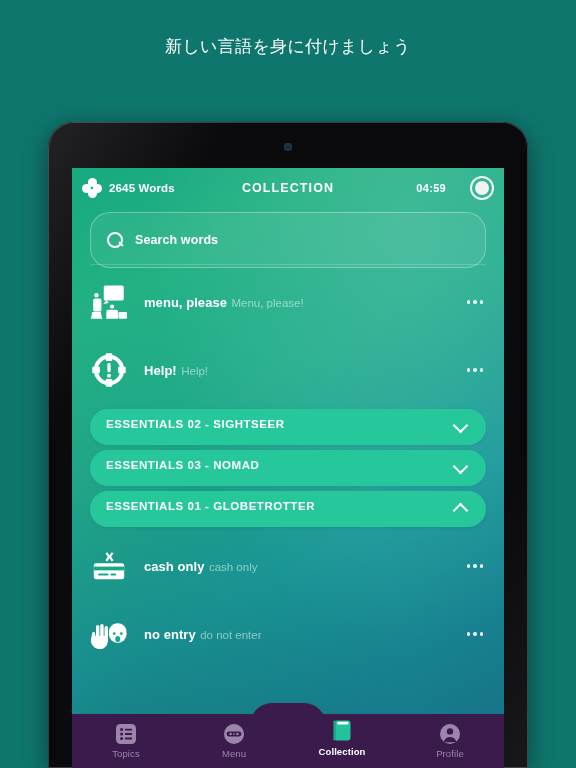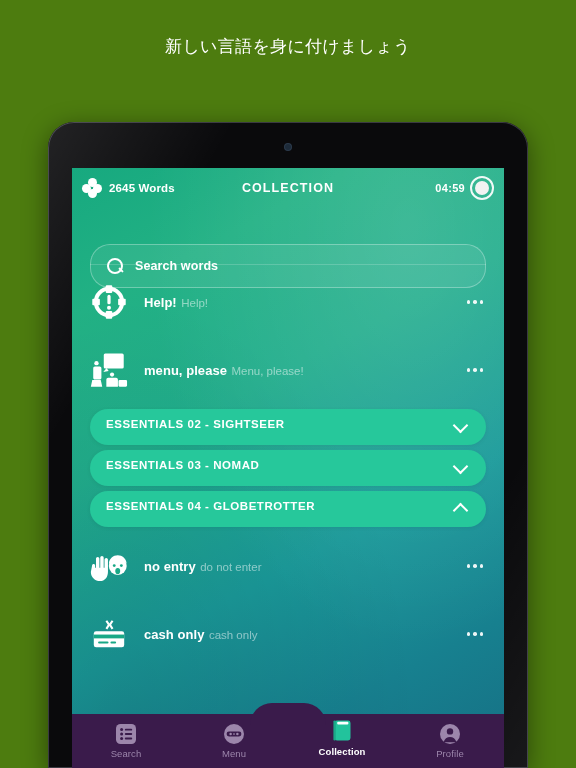--- a/index.html
+++ b/index.html
@@ -2,21 +2,21 @@
 <html><head>
 <meta charset="utf-8">
 <style>
   * { box-sizing: border-box; margin: 0; padding: 0; }
   html, body {
     width: 576px; height: 768px;
     background: #2b1439;
     font-family: "Liberation Sans", sans-serif;
     overflow: hidden;
   }
-  .page { position: relative; width: 576px; height: 768px; background: #4d7c0f; }
+  .page { position: relative; width: 576px; height: 768px; background: #0f766e; }
 
   
   .headline {
     position: absolute; left: 0; top: 33px; width: 576px;
     text-align: center; color: #ffffff;
     font-size: 17px; line-height: 28px; font-weight: 400;
     letter-spacing: .3px;
     padding: 0 110px;
   }
 
@@ -71,36 +71,36 @@
   }
   .logo-clover i:nth-child(1){ left:5.5px; top:0; }
   .logo-clover i:nth-child(2){ left:0; top:5.5px; }
   .logo-clover i:nth-child(3){ left:11px; top:5.5px; }
   .logo-clover i:nth-child(4){ left:5.5px; top:11px; }
   .word-count { color:#fff; font-size:11.5px; font-weight:700; margin-left:7px; letter-spacing:.15px; }
   .appbar-title {
     position:absolute; left:0; right:0; text-align:center;
     color:#fff; font-size:12.5px; font-weight:700; letter-spacing:1.1px;
   }
-  .appbar-right { margin-left:auto; display:flex; align-items:center; gap:5px; position:relative; z-index:2; }
+  .appbar-right { margin-left:auto; display:flex; align-items:center; gap:24px; position:relative; z-index:2; }
   .timer-text { color:#fff; font-size:11px; font-weight:700; letter-spacing:.3px; }
   .timer-ring {
     width:24px; height:24px; border-radius:50%;
     border:2px solid rgba(255,255,255,.92);
     display:flex; align-items:center; justify-content:center;
   }
   .timer-ring b { display:block; width:14px; height:14px; border-radius:50%; background:#f2f2f2; }
 
   
   .search-wrap { position:absolute; left:18px; top:44px; width:396px; }
   .search-box {
-    height:44px; border-radius:20px;
+    height:56px; border-radius:20px;
     border:1px solid rgba(255,255,255,.30);
     background: rgba(255,255,255,.07);
-    display:flex; align-items:center; padding:0 16px;margin-top:32px;
+    display:flex; align-items:center; padding:0 16px;
   }
   .mag { width:16px; height:16px; position:relative; flex:0 0 auto; }
   .mag::before {
     content:""; position:absolute; left:0; top:0; width:12px; height:12px;
     border:2px solid #fff; border-radius:50%;
   }
   .mag::after {
     content:""; position:absolute; left:10.5px; top:11px; width:6px; height:2px;
     background:#fff; transform:rotate(45deg); border-radius:1px;
   }
@@ -205,44 +205,20 @@
         </div>
       </div>
 
       <div class="divider"></div>
 
       <div class="list">
 
         <div class="word-row">
           <span class="word-icon">
             <svg viewBox="0 0 40 40" fill="#fff">
-              <path d="M20 4a16 16 0 100 32 16 16 0 000-32zm0 4.2a11.8 11.8 0 110 23.6 11.8 11.8 0 010-23.6z"></path>
-              <rect x="16.6" y="2.4" width="6.8" height="8" rx="1"></rect>
-              <rect x="16.6" y="29.6" width="6.8" height="8" rx="1"></rect>
-              <rect x="2.4" y="16.6" width="8" height="6.8" rx="1"></rect>
-              <rect x="29.6" y="16.6" width="8" height="6.8" rx="1"></rect>
-              <rect x="18.3" y="12.4" width="3.4" height="10" rx="1.7"></rect>
-              <circle cx="20" cy="26" r="2.1"></circle>
-            </svg>
-          </span>
-          <span class="word-body">
-            <span class="word-term">Help!</span>
-            <span class="progress"><b style="width:8%"></b></span>
-            <span class="word-trans">Help!</span>
-          </span>
-          <span class="row-more">
-              <i></i>
-              <i></i>
-              <i></i>
-            </span>
-        </div>
-
-        <div class="word-row">
-          <span class="word-icon">
-            <svg viewBox="0 0 40 40" fill="#fff">
               <rect x="14.5" y="2.5" width="21" height="16" rx="1.6"></rect>
               <path d="M17.5 18l-3.5 4.2 5.6-1.1z"></path>
               <rect x="4.5" y="10.5" width="4.6" height="4.6" rx="2.3"></rect>
               <path d="M3.4 16.3h6.8c1 0 1.8.8 1.8 1.8v10.2c0 .9-.8 1.6-1.7 1.6H5.1c-.9 0-1.7-.7-1.7-1.6V18.1c0-1 .8-1.8 1.8-1.8z"></path>
               <path d="M2.4 30.4h8.9l1.6 7.2H.9z"></path>
               <rect x="21" y="22.6" width="4.4" height="4.4" rx="2.2"></rect>
               <path d="M19.2 28.2h8.2c1.1 0 2 .9 2 2v7.4H17.2v-7.4c0-1.1.9-2 2-2z"></path>
               <rect x="30" y="30.4" width="9" height="7.2" rx="1.2"></rect>
             </svg>
           </span>
@@ -251,72 +227,96 @@
             <span class="progress"><b style="width:8%"></b></span>
             <span class="word-trans">Menu, please!</span>
           </span>
           <span class="row-more">
               <i></i>
               <i></i>
               <i></i>
             </span>
         </div>
 
+        <div class="word-row">
+          <span class="word-icon">
+            <svg viewBox="0 0 40 40" fill="#fff">
+              <path d="M20 4a16 16 0 100 32 16 16 0 000-32zm0 4.2a11.8 11.8 0 110 23.6 11.8 11.8 0 010-23.6z"></path>
+              <rect x="16.6" y="2.4" width="6.8" height="8" rx="1"></rect>
+              <rect x="16.6" y="29.6" width="6.8" height="8" rx="1"></rect>
+              <rect x="2.4" y="16.6" width="8" height="6.8" rx="1"></rect>
+              <rect x="29.6" y="16.6" width="8" height="6.8" rx="1"></rect>
+              <rect x="18.3" y="12.4" width="3.4" height="10" rx="1.7"></rect>
+              <circle cx="20" cy="26" r="2.1"></circle>
+            </svg>
+          </span>
+          <span class="word-body">
+            <span class="word-term">Help!</span>
+            <span class="progress"><b style="width:8%"></b></span>
+            <span class="word-trans">Help!</span>
+          </span>
+          <span class="row-more">
+              <i></i>
+              <i></i>
+              <i></i>
+            </span>
+        </div>
+
         <div class="section-chip">
           <span class="section-title">ESSENTIALS 02 - SIGHTSEER</span>
           <span class="chev"></span>
         </div>
 
         <div class="section-chip">
           <span class="section-title">ESSENTIALS 03 - NOMAD</span>
           <span class="chev"></span>
         </div>
 
         <div class="section-chip">
-          <span class="section-title">ESSENTIALS 04 - GLOBETROTTER</span>
+          <span class="section-title">ESSENTIALS 01 - GLOBETROTTER</span>
           <span class="chev up"></span>
+        </div>
+
+        <div class="word-row">
+          <span class="word-icon">
+            <svg viewBox="0 0 40 40" fill="#fff">
+              <path d="M15.6 4.6l2.6-1.7 3.2 4.9 3.2-4.9 2.6 1.7-3.3 5.1 3.3 5.1-2.6 1.7-3.2-4.9-3.2 4.9-2.6-1.7 3.3-5.1z" transform="translate(-1.4,-1) scale(.72) translate(9,6)"></path>
+              <rect x="4" y="17" width="32" height="17" rx="2.4"></rect>
+              <rect x="4" y="20.6" width="32" height="4" fill="#18a886"></rect>
+              <rect x="8.5" y="27.8" width="11" height="2.2" rx="1.1" fill="#18a886"></rect>
+              <rect x="21.5" y="27.8" width="6" height="2.2" rx="1.1" fill="#18a886"></rect>
+            </svg>
+          </span>
+          <span class="word-body">
+            <span class="word-term">cash only</span>
+            <span class="progress"><b style="width:8%"></b></span>
+            <span class="word-trans">cash only</span>
+          </span>
+          <span class="row-more">
+              <i></i>
+              <i></i>
+              <i></i>
+            </span>
         </div>
 
         <div class="word-row">
           <span class="word-icon">
             <svg viewBox="0 0 40 40" fill="#fff">
               <path d="M2.2 19.5c0-.9.7-1.6 1.6-1.6.9 0 1.6.7 1.6 1.6v2.3h.9V12.4c0-1 .8-1.8 1.8-1.8s1.8.8 1.8 1.8v9.4h.9v-10.6c0-1 .8-1.8 1.8-1.8s1.8.8 1.8 1.8v10.6h.9V13.3c0-1 .8-1.8 1.8-1.8s1.8.8 1.8 1.8v12.9c0 5.4-3.3 9.6-8.4 9.6-5 0-9.6-3.9-9.6-9.6z"></path>
               <circle cx="29.2" cy="20" r="9.4"></circle>
               <path d="M19.9 17c.4-4.6 4.5-8.2 9.3-8.2s8.9 3.6 9.3 8.2c-1.4-1.2-3-.5-4.4-1.4-1.2-.8-1.6-2.2-3.2-2.2-1.5 0-2.1 1.4-3.4 2.2-1.4.9-3.2.1-4.6 1.4z"></path>
               <circle cx="25.5" cy="19.6" r="1.5" fill="#18a886"></circle>
               <circle cx="33" cy="19.6" r="1.5" fill="#18a886"></circle>
               <ellipse cx="29.2" cy="25.3" rx="2.6" ry="3.3" fill="#18a886"></ellipse>
             </svg>
           </span>
           <span class="word-body">
             <span class="word-term">no entry</span>
             <span class="progress"><b style="width:8%"></b></span>
             <span class="word-trans">do not enter</span>
-          </span>
-          <span class="row-more">
-              <i></i>
-              <i></i>
-              <i></i>
-            </span>
-        </div>
-
-        <div class="word-row">
-          <span class="word-icon">
-            <svg viewBox="0 0 40 40" fill="#fff">
-              <path d="M15.6 4.6l2.6-1.7 3.2 4.9 3.2-4.9 2.6 1.7-3.3 5.1 3.3 5.1-2.6 1.7-3.2-4.9-3.2 4.9-2.6-1.7 3.3-5.1z" transform="translate(-1.4,-1) scale(.72) translate(9,6)"></path>
-              <rect x="4" y="17" width="32" height="17" rx="2.4"></rect>
-              <rect x="4" y="20.6" width="32" height="4" fill="#18a886"></rect>
-              <rect x="8.5" y="27.8" width="11" height="2.2" rx="1.1" fill="#18a886"></rect>
-              <rect x="21.5" y="27.8" width="6" height="2.2" rx="1.1" fill="#18a886"></rect>
-            </svg>
-          </span>
-          <span class="word-body">
-            <span class="word-term">cash only</span>
-            <span class="progress"><b style="width:8%"></b></span>
-            <span class="word-trans">cash only</span>
           </span>
           <span class="row-more">
               <i></i>
               <i></i>
               <i></i>
             </span>
         </div>
 
       </div>
 
@@ -329,21 +329,21 @@
               <svg viewBox="0 0 22 22" fill="#9c86ab">
                 <rect x="1" y="1" width="20" height="20" rx="4.5"></rect>
                 <circle cx="6.6" cy="6.6" r="1.5" fill="#3a1b4b"></circle>
                 <circle cx="6.6" cy="11" r="1.5" fill="#3a1b4b"></circle>
                 <circle cx="6.6" cy="15.4" r="1.5" fill="#3a1b4b"></circle>
                 <rect x="9.8" y="5.7" width="7.4" height="1.9" rx=".95" fill="#3a1b4b"></rect>
                 <rect x="9.8" y="10.1" width="7.4" height="1.9" rx=".95" fill="#3a1b4b"></rect>
                 <rect x="9.8" y="14.5" width="7.4" height="1.9" rx=".95" fill="#3a1b4b"></rect>
               </svg>
             </span>
-            <span class="nav-label">Search</span>
+            <span class="nav-label">Topics</span>
           </div>
 
           <div class="nav-item">
             <span class="nav-ico">
               <svg viewBox="0 0 22 22" fill="#9c86ab">
                 <circle cx="11" cy="11" r="10"></circle>
                 <rect x="3.6" y="8.6" width="14.8" height="4.8" rx="2.4" fill="#3a1b4b"></rect>
                 <circle cx="7.6" cy="11" r="1.25" fill="#9c86ab"></circle>
                 <circle cx="14.4" cy="11" r="1.25" fill="#9c86ab"></circle>
                 <rect x="10.2" y="10.2" width="1.6" height="1.6" rx=".4" fill="#9c86ab"></rect>

